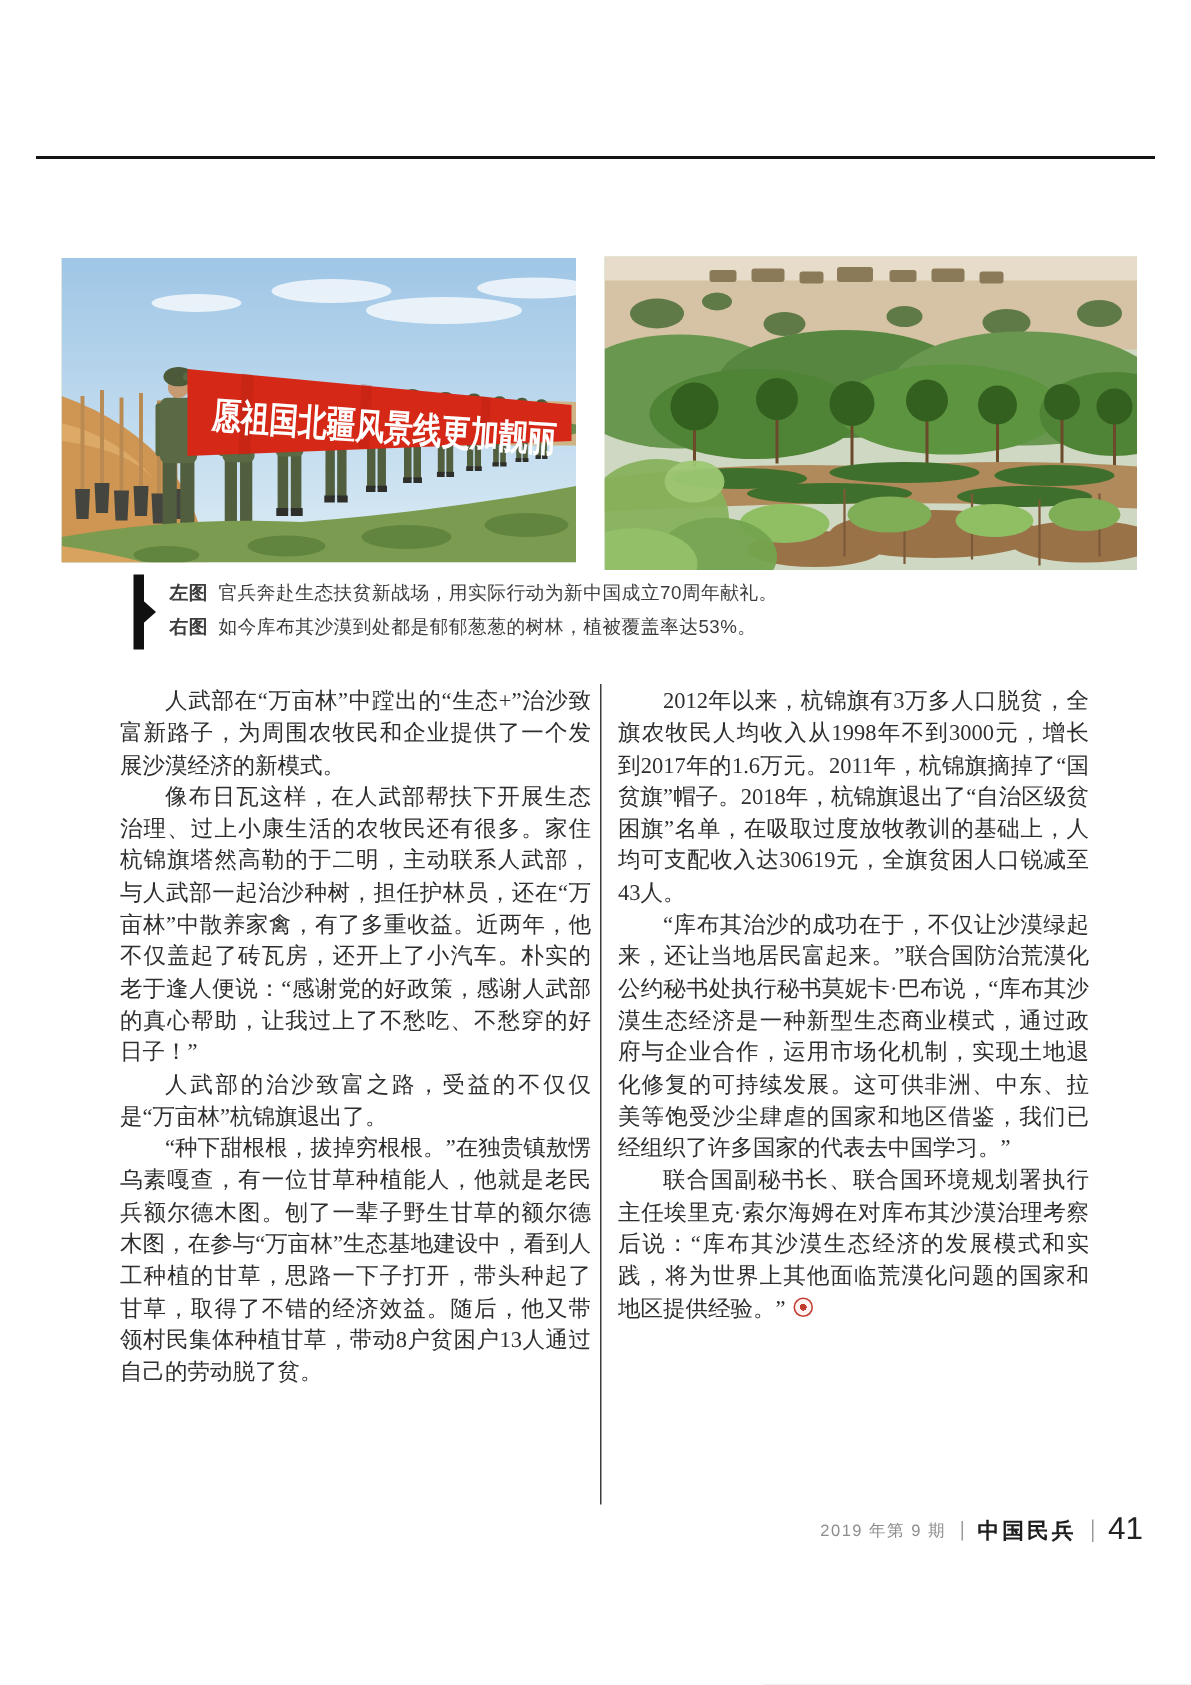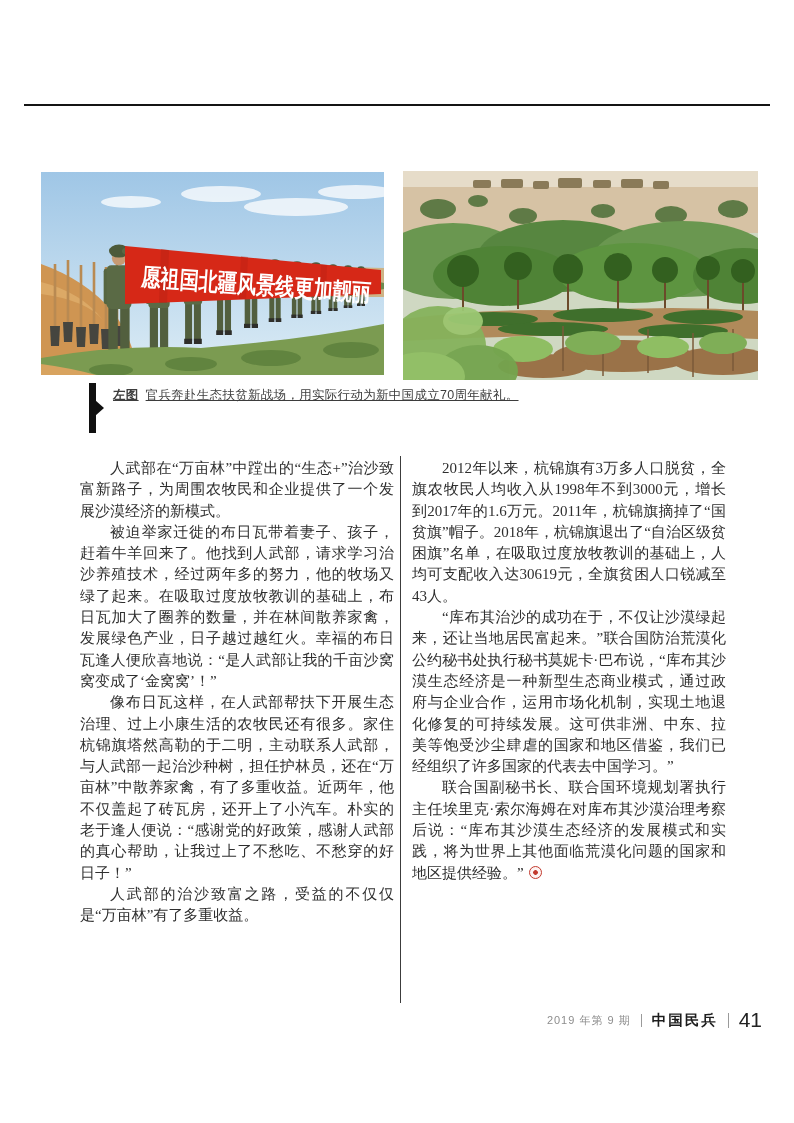--- a/index.html
+++ b/index.html
@@ -14,21 +14,21 @@
   .photo-right{left:403px;top:171px;width:355px;height:209px;}
   .photo svg{display:block;}
   .caption-marker{position:absolute;left:89px;top:383px;width:7px;height:50px;background:#101010;}
   .caption-marker::after{
     content:"";position:absolute;right:-8px;top:17px;width:0;height:0;
     border-left:9px solid #101010;border-top:8px solid transparent;border-bottom:8px solid transparent;
   }
   .captions{
     position:absolute;left:113px;top:384px;width:620px;
     font-family:"Liberation Sans","DejaVu Sans",sans-serif;
-    font-size:12.5px;line-height:23px;color:#3d3d3d;letter-spacing:.3px;text-decoration:underline;
+    font-size:12.5px;line-height:23px;color:#3d3d3d;letter-spacing:.3px;
   }
   .caption-row{white-space:nowrap;}
   .caption-label{font-weight:600;margin-right:7px;}
   .column{
     position:absolute;top:458px;width:314px;
     font-size:15px;line-height:21.3px;text-align:justify;color:#2e2e2e;
   }
   .column p{margin:0;text-indent:2em;}
   .col-left{left:80px;}
   .col-right{left:412px;}
@@ -229,27 +229,30 @@
         <ellipse cx="60" cy="150" rx="20" ry="14" fill="#9cc873"></ellipse>
       </g>
     </svg>
   </div>
 
   <div class="caption-marker"></div>
   <div class="captions">
     <div class="caption-row">
       <span class="caption-label">左图</span><span>官兵奔赴生态扶贫新战场，用实际行动为新中国成立70周年献礼。</span>
     </div>
+    <div class="caption-row">
+      <span class="caption-label">右图</span><span>如今库布其沙漠到处都是郁郁葱葱的树林，植被覆盖率达53%。</span>
+    </div>
   </div>
 
   <div class="column col-left">
     <p>人武部在“万亩林”中蹚出的“生态+”治沙致富新路子，为周围农牧民和企业提供了一个发展沙漠经济的新模式。</p>
-    <p>被迫举家迁徙的布日瓦带着妻子、孩子，赶着牛羊回来了。他找到人武部，请求学习治沙养殖技术，经过两年多的努力，他的牧场又绿了起来。在吸取过度放牧教训的基础上，布日瓦加大了圈养的数量，并在林间散养家禽，发展绿色产业，日子越过越红火。幸福的布日瓦逢人便欣喜地说：“是人武部让我的千亩沙窝窝变成了‘金窝窝’！”</p>
     <p>像布日瓦这样，在人武部帮扶下开展生态治理、过上小康生活的农牧民还有很多。家住杭锦旗塔然高勒的于二明，主动联系人武部，与人武部一起治沙种树，担任护林员，还在“万亩林”中散养家禽，有了多重收益。近两年，他不仅盖起了砖瓦房，还开上了小汽车。朴实的老于逢人便说：“感谢党的好政策，感谢人武部的真心帮助，让我过上了不愁吃、不愁穿的好日子！”</p>
-    <p>人武部的治沙致富之路，受益的不仅仅是“万亩林”有了多重收益。</p>
+    <p>人武部的治沙致富之路，受益的不仅仅是“万亩林”杭锦旗退出了。</p>
+    <p>“种下甜根根，拔掉穷根根。”在独贵镇敖愣乌素嘎查，有一位甘草种植能人，他就是老民兵额尔德木图。刨了一辈子野生甘草的额尔德木图，在参与“万亩林”生态基地建设中，看到人工种植的甘草，思路一下子打开，带头种起了甘草，取得了不错的经济效益。随后，他又带领村民集体种植甘草，带动8户贫困户13人通过自己的劳动脱了贫。</p>
   </div>
 
   <div class="col-divider"></div>
 
   <div class="column col-right">
     <p>2012年以来，杭锦旗有3万多人口脱贫，全旗农牧民人均收入从1998年不到3000元，增长到2017年的1.6万元。2011年，杭锦旗摘掉了“国贫旗”帽子。2018年，杭锦旗退出了“自治区级贫困旗”名单，在吸取过度放牧教训的基础上，人均可支配收入达30619元，全旗贫困人口锐减至43人。</p>
     <p>“库布其治沙的成功在于，不仅让沙漠绿起来，还让当地居民富起来。”联合国防治荒漠化公约秘书处执行秘书莫妮卡·巴布说，“库布其沙漠生态经济是一种新型生态商业模式，通过政府与企业合作，运用市场化机制，实现土地退化修复的可持续发展。这可供非洲、中东、拉美等饱受沙尘肆虐的国家和地区借鉴，我们已经组织了许多国家的代表去中国学习。”</p>
     <p><span>联合国副秘书长、联合国环境规划署执行主任埃里克·索尔海姆在对库布其沙漠治理考察后说：“库布其沙漠生态经济的发展模式和实践，将为世界上其他面临荒漠化问题的国家和地区提供经验。”</span><span class="end-mark"></span></p>
   </div>
 

